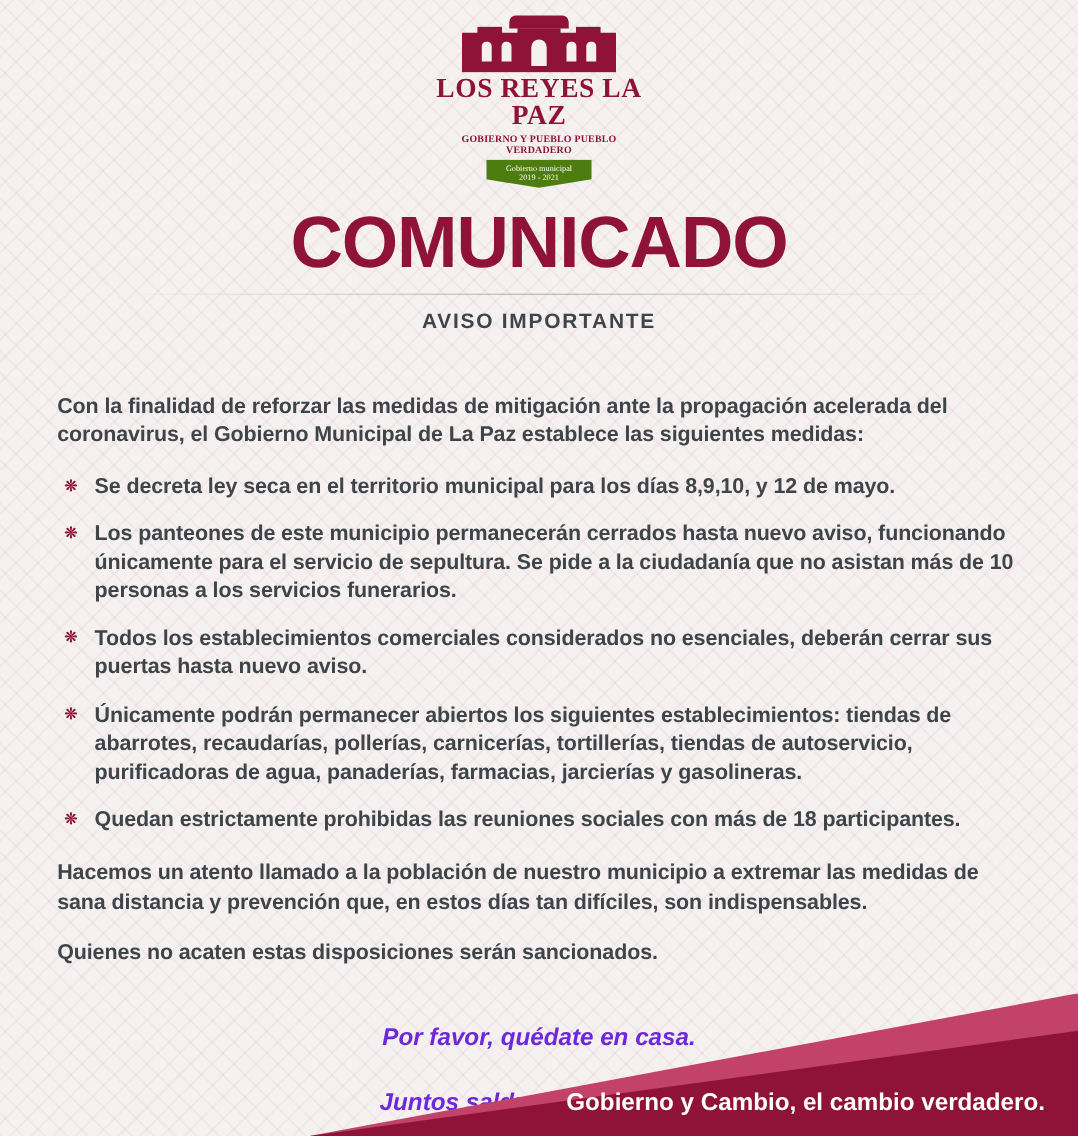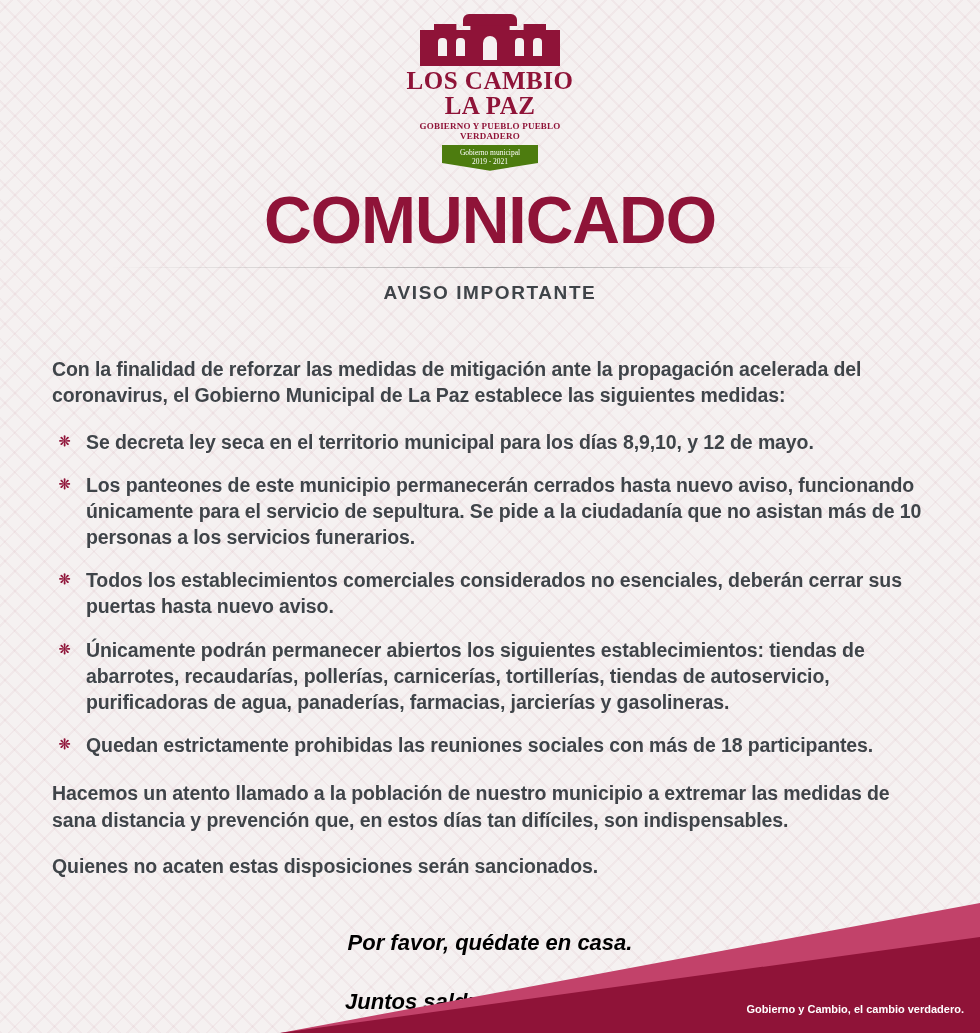--- a/index.html
+++ b/index.html
@@ -185,21 +185,21 @@
     margin-top: 20px;
   }
   .closing {
     text-align: center;
     margin-top: 46px;
   }
   .closing div {
     font-size: 22px;
     font-weight: bold;
     font-style: italic;
-    color: #000000;
+    color: #6d28d9;
     line-height: 1.55;
     margin-top: 25px;
   }
 
   
   .footer {
     position: absolute;
     left: 0;
     bottom: 0;
     width: 980px;
@@ -220,24 +220,24 @@
     position: absolute;
     right: 0;
     bottom: 0;
     width: 700px;
     height: 96px;
     background: #8f1338;
     clip-path: polygon(100% 0, 100% 100%, 0 100%);
   }
   .footer-text {
     position: absolute;
-    right: 16px;
+    right: 30px;
     bottom: 18px;
     color: #ffffff;
-    font-size: 11px;
+    font-size: 22px;
     font-weight: bold;
     z-index: 4;
   }
 </style>
 </head>
 <body>
 
 <div class="page"></div>
 
 <div class="content">
@@ -246,21 +246,21 @@
     <div class="crest">
       <div class="crest-building">
         <div class="roof"></div>
         <div class="body"></div>
         <div class="win" style="left:18px;"></div>
         <div class="win" style="left:36px;"></div>
         <div class="win" style="left:95px;"></div>
         <div class="win" style="left:113px;"></div>
         <div class="door"></div>
       </div>
-      <div class="crest-name">LOS CAMBIO LA PAZ</div>
+      <div class="crest-name">LOS REYES LA PAZ</div>
       <div class="crest-sub">GOBIERNO Y PUEBLO PUEBLO VERDADERO</div>
       <div class="crest-ribbon">
         <div>Gobierno municipal</div>
         <div>2019 - 2021</div>
       </div>
     </div>
   </div>
 
   <div class="title">COMUNICADO</div>
   <div class="rule"></div>

